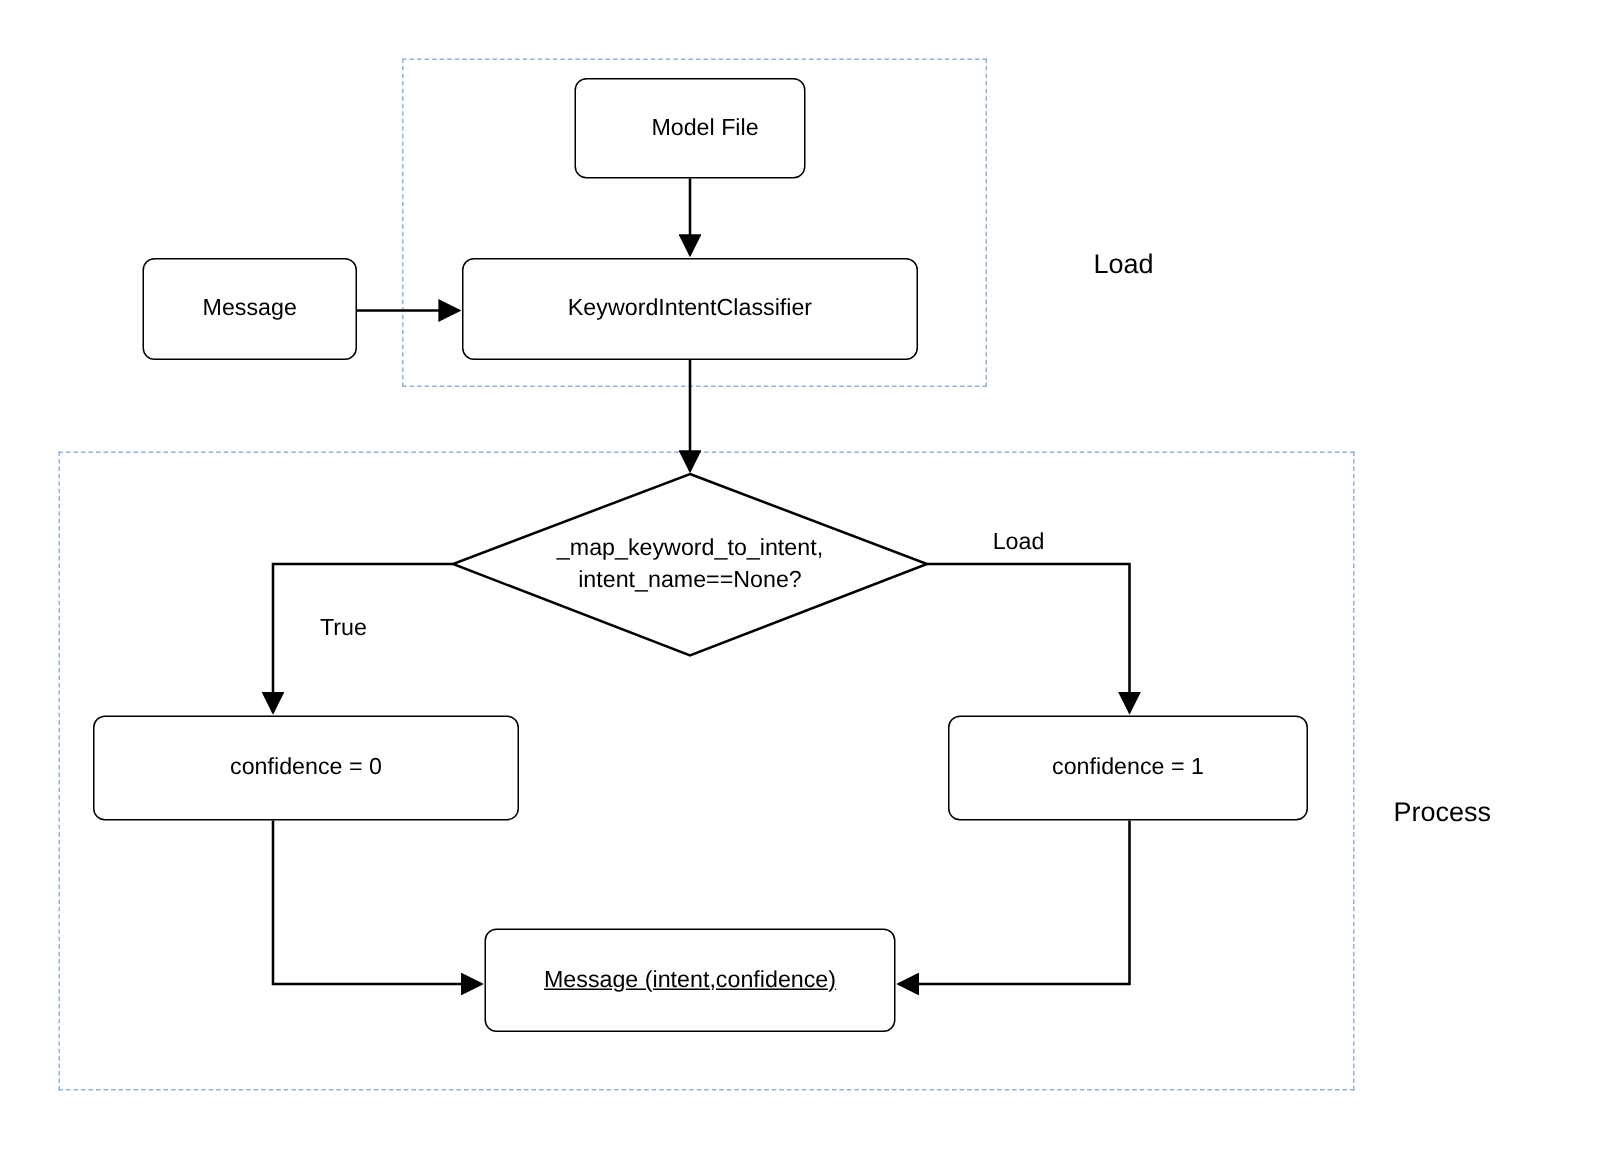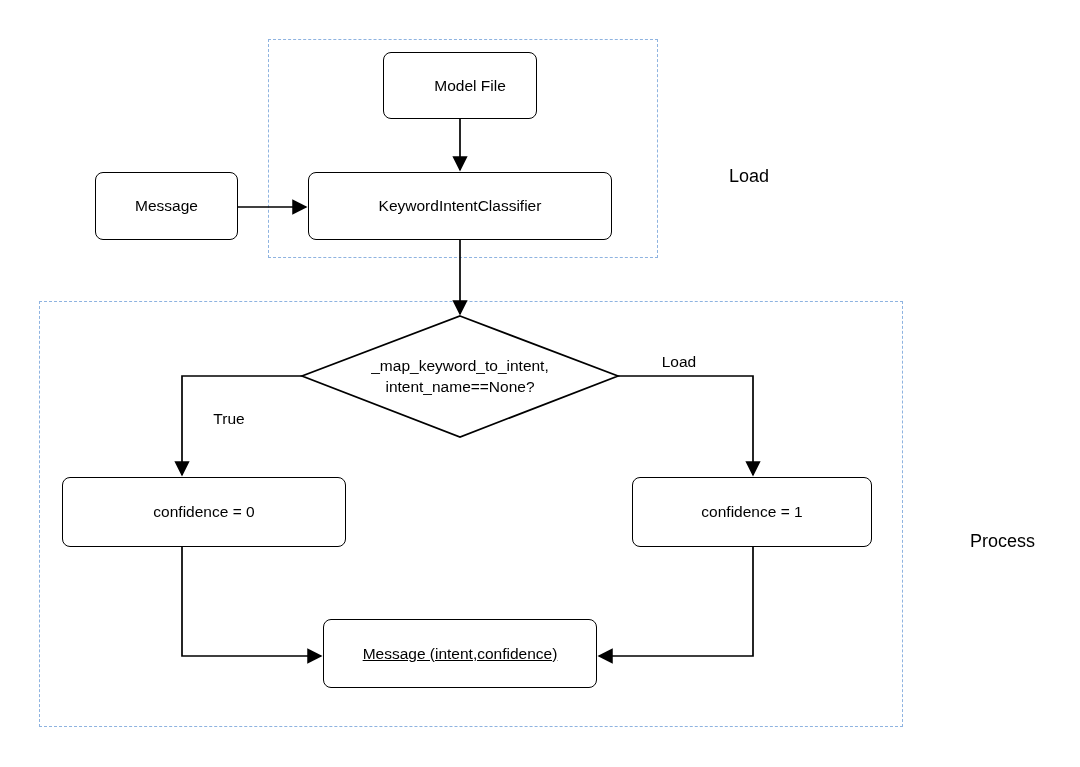--- a/index.html
+++ b/index.html
@@ -61,21 +61,21 @@
   }
   .true-label{left:197px;top:370px;width:60px;margin-top:40px;}
   .false-label{left:647px;top:353px;width:60px;}
   .group-label{
     position:absolute;
     font-size:18px;
     text-align:right;
     margin-top:47px;
   }
   .load-label{left:729px;top:119px;}
-  .process-label{left:970px;top:484px;}
+  .process-label{left:929px;top:484px;}
 </style>
 </head>
 <body>
 
 <div class="canvas">
 
   <div class="group load-group"></div>
   <div class="group process-group"></div>
 
   <svg class="edges" viewBox="0 0 1080 767">

